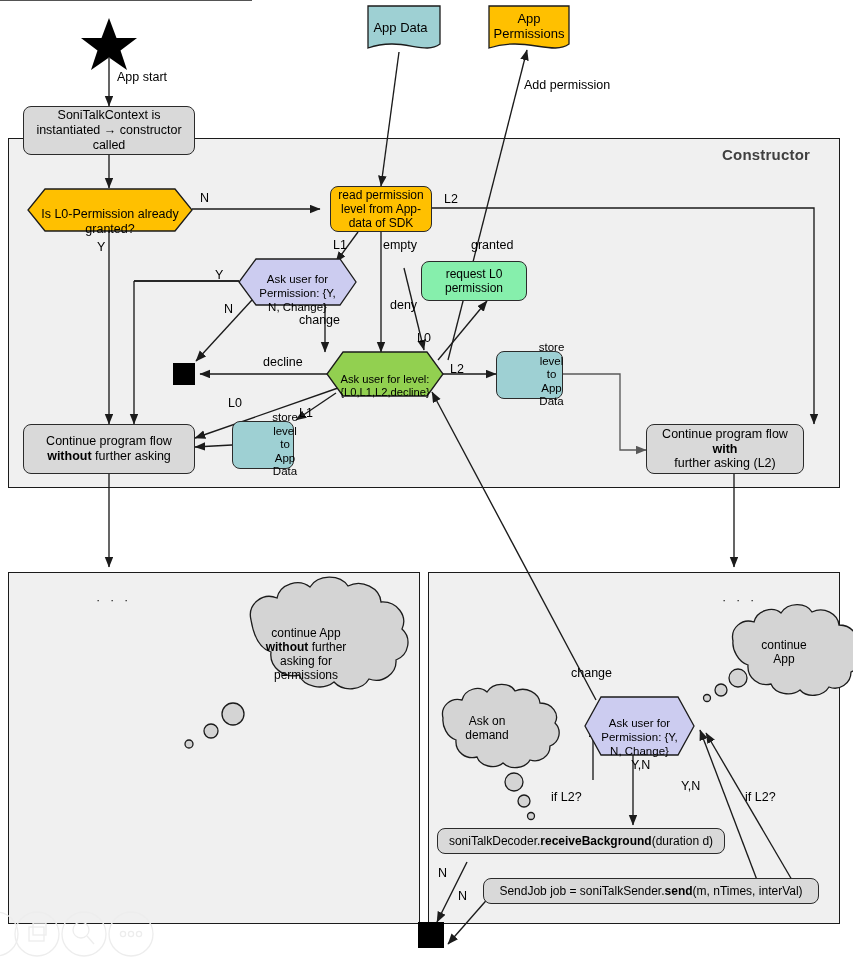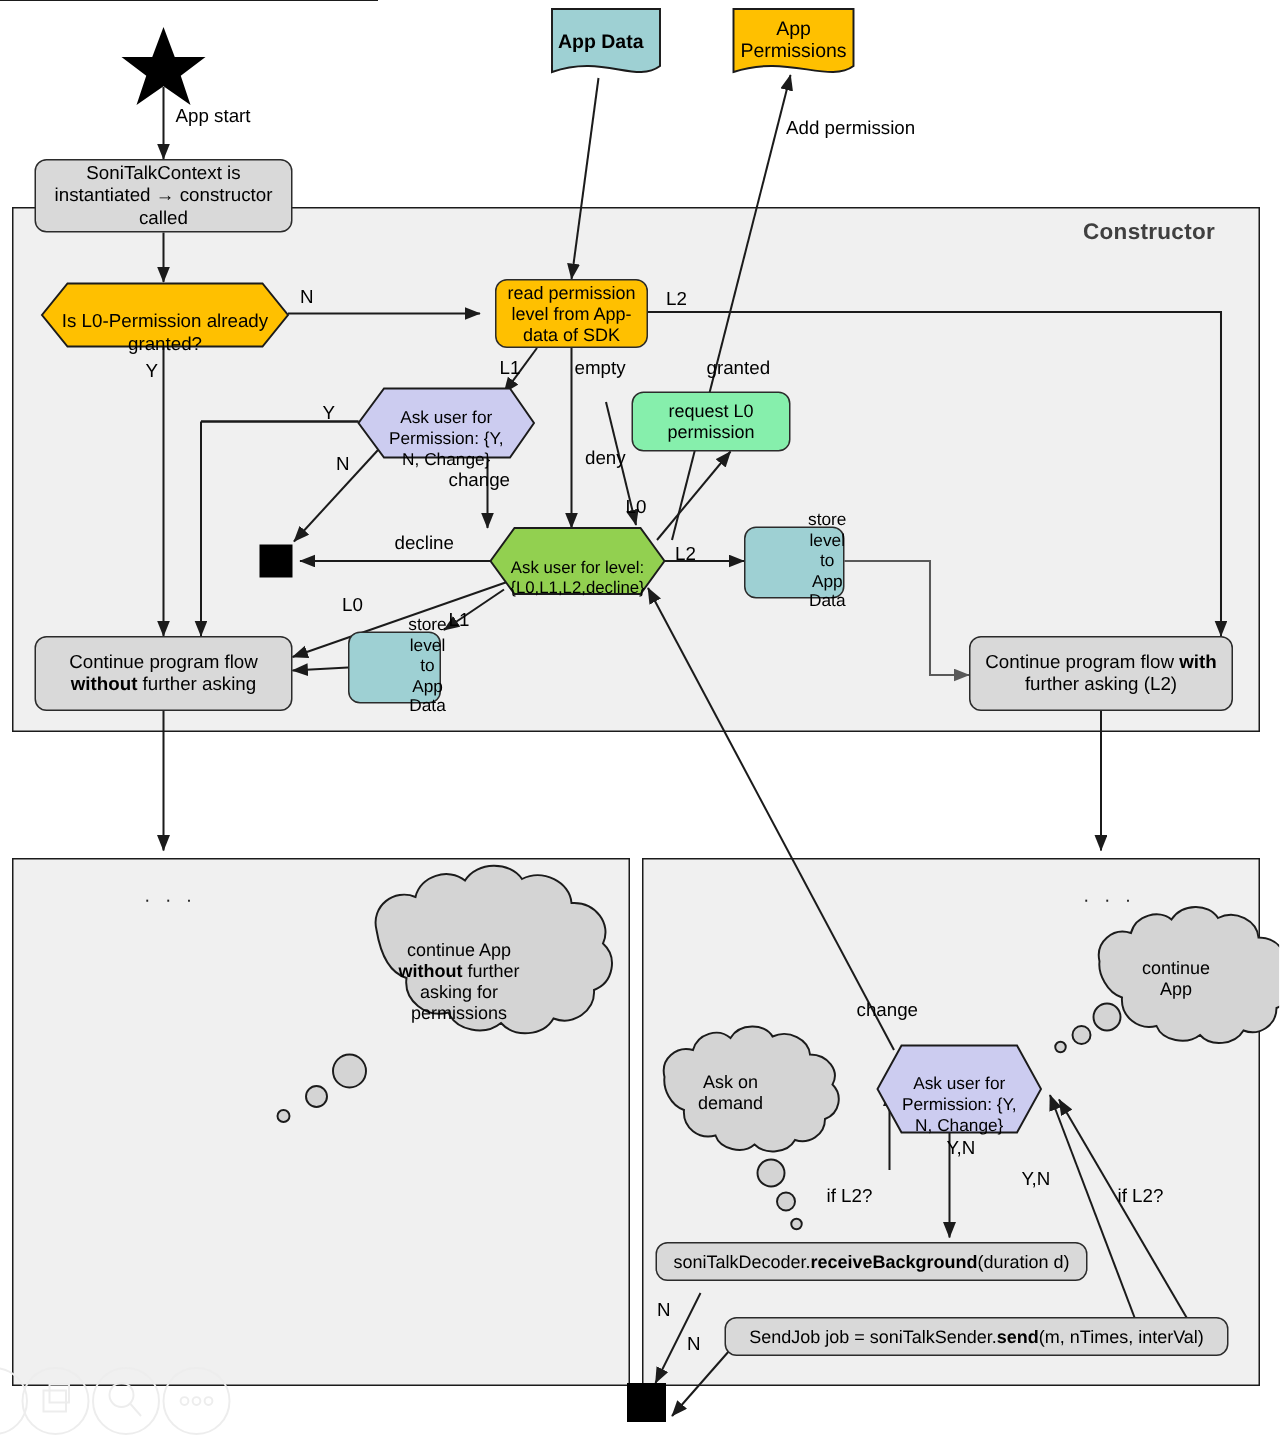--- a/index.html
+++ b/index.html
@@ -160,21 +160,21 @@
       <rect x="29" y="927" width="15" height="14"></rect>
       <rect x="33" y="923" width="13" height="12"></rect>
       <circle cx="81" cy="930" r="8"></circle>
       <line x1="87" y1="936" x2="94" y2="944"></line>
       <circle cx="123" cy="934" r="2.6"></circle>
       <circle cx="131" cy="934" r="2.6"></circle>
       <circle cx="139" cy="934" r="2.6"></circle>
     </g>
   </svg>
 
-  <div class="node" style="left:368px;top:14px;width:65px;height:28px;font-size:13px;font-weight:bold;">App Data</div>
+  <div class="node" style="left:368px;top:14px;width:65px;height:28px;font-size:13px;">App Data</div>
   <div class="node" style="left:489px;top:8px;width:80px;height:36px;font-size:13px;">
     <span>App Permissions</span>
   </div>
 
   <div class="node rr" style="left:23px;top:106px;width:172px;height:49px;font-size:12.5px;padding:0 4px;">
     <span>
       <span>SoniTalkContext is</span><br>
       <span>instantiated → constructor</span><br>
       <span>called</span>
     </span>
@@ -220,21 +220,21 @@
     <span>store level to App Data</span>
   </div>
 
   <div class="node rr" style="left:23px;top:424px;width:172px;height:50px;font-size:12.5px;padding:0 6px;">
     <span>
       <span>Continue program flow</span><br>
       <span class="b">without </span><span>further asking</span>
     </span>
   </div>
 
-  <div class="node rr" style="left:646px;top:424px;width:176px;height:50px;font-size:12.5px;padding:0 6px;align-items:center;">
+  <div class="node rr" style="left:646px;top:424px;width:158px;height:50px;font-size:12.5px;padding:0 6px;align-items:center;">
     <span>
       <span>Continue program flow </span><span class="b">with</span><br>
       <span>further asking (L2)</span>
     </span>
   </div>
 
 
   <div class="node rr" style="left:437px;top:828px;width:288px;height:26px;font-size:12px;padding:0 6px;">
     <span>
       <span>soniTalkDecoder.</span><span class="b">receiveBackground</span><span>(duration d)</span>

